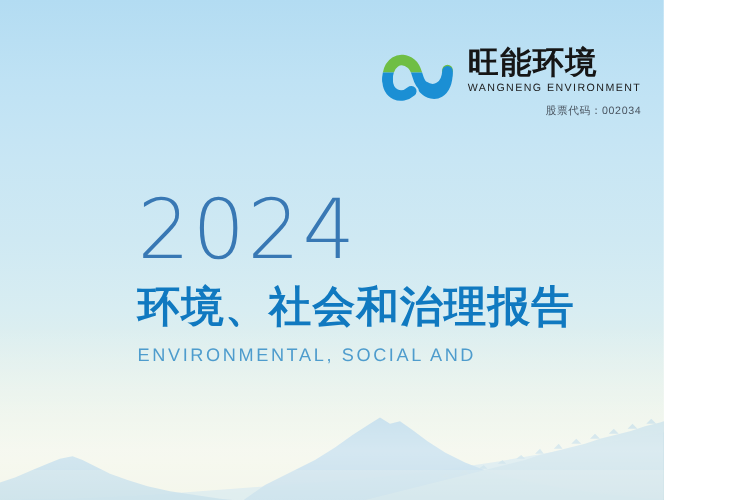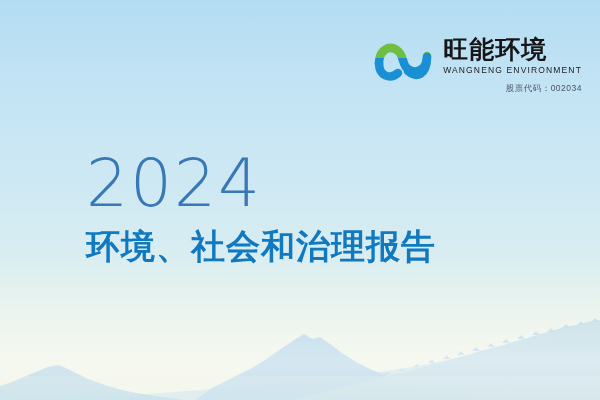--- a/index.html
+++ b/index.html
@@ -2,21 +2,21 @@
 <html><head>
 <meta charset="utf-8">
 <style>
   html, body {
     margin: 0;
     padding: 0;
     background: #ffffff;
   }
   .cover {
     position: relative;
-    width: 600px;
+    width: 531px;
     height: 400px;
     overflow: hidden;
     font-family: "Liberation Sans", "DejaVu Sans", sans-serif;
     background: linear-gradient(to bottom,
         #b3dcf2 0%,
         #bfe2f4 16%,
         #c8e6f4 32%,
         #cfe9f3 48%,
         #d8edf2 62%,
         #e2f0ec 74%,
@@ -93,21 +93,21 @@
     color: #4a5560;
     letter-spacing: 0.5px;
     white-space: nowrap;
     margin-top: 6px;
     align-self: flex-end;
   }
 
   
   .title-block {
     position: absolute;
-    left: 86px;
+    left: 110px;
     top: 150px;
   }
   .year {
     font-size: 66px;
     line-height: 68px;
     font-weight: 300;
     color: #3878b4;
     letter-spacing: 2px;
     font-family: "DejaVu Sans", "Liberation Sans", sans-serif;
   }
@@ -199,15 +199,16 @@
     <div class="logo-text">
       <div class="logo-cn">旺能环境</div>
       <div class="logo-en">WANGNENG ENVIRONMENT</div>
       <div class="logo-code">股票代码：002034</div>
     </div>
   </div>
 
   <div class="title-block">
     <div class="year">2024</div>
     <div class="title-cn">环境、社会和治理报告</div>
+    <div class="title-en">ENVIRONMENTAL, SOCIAL AND</div>
   </div>
 
 </div>
 
 </body></html>

